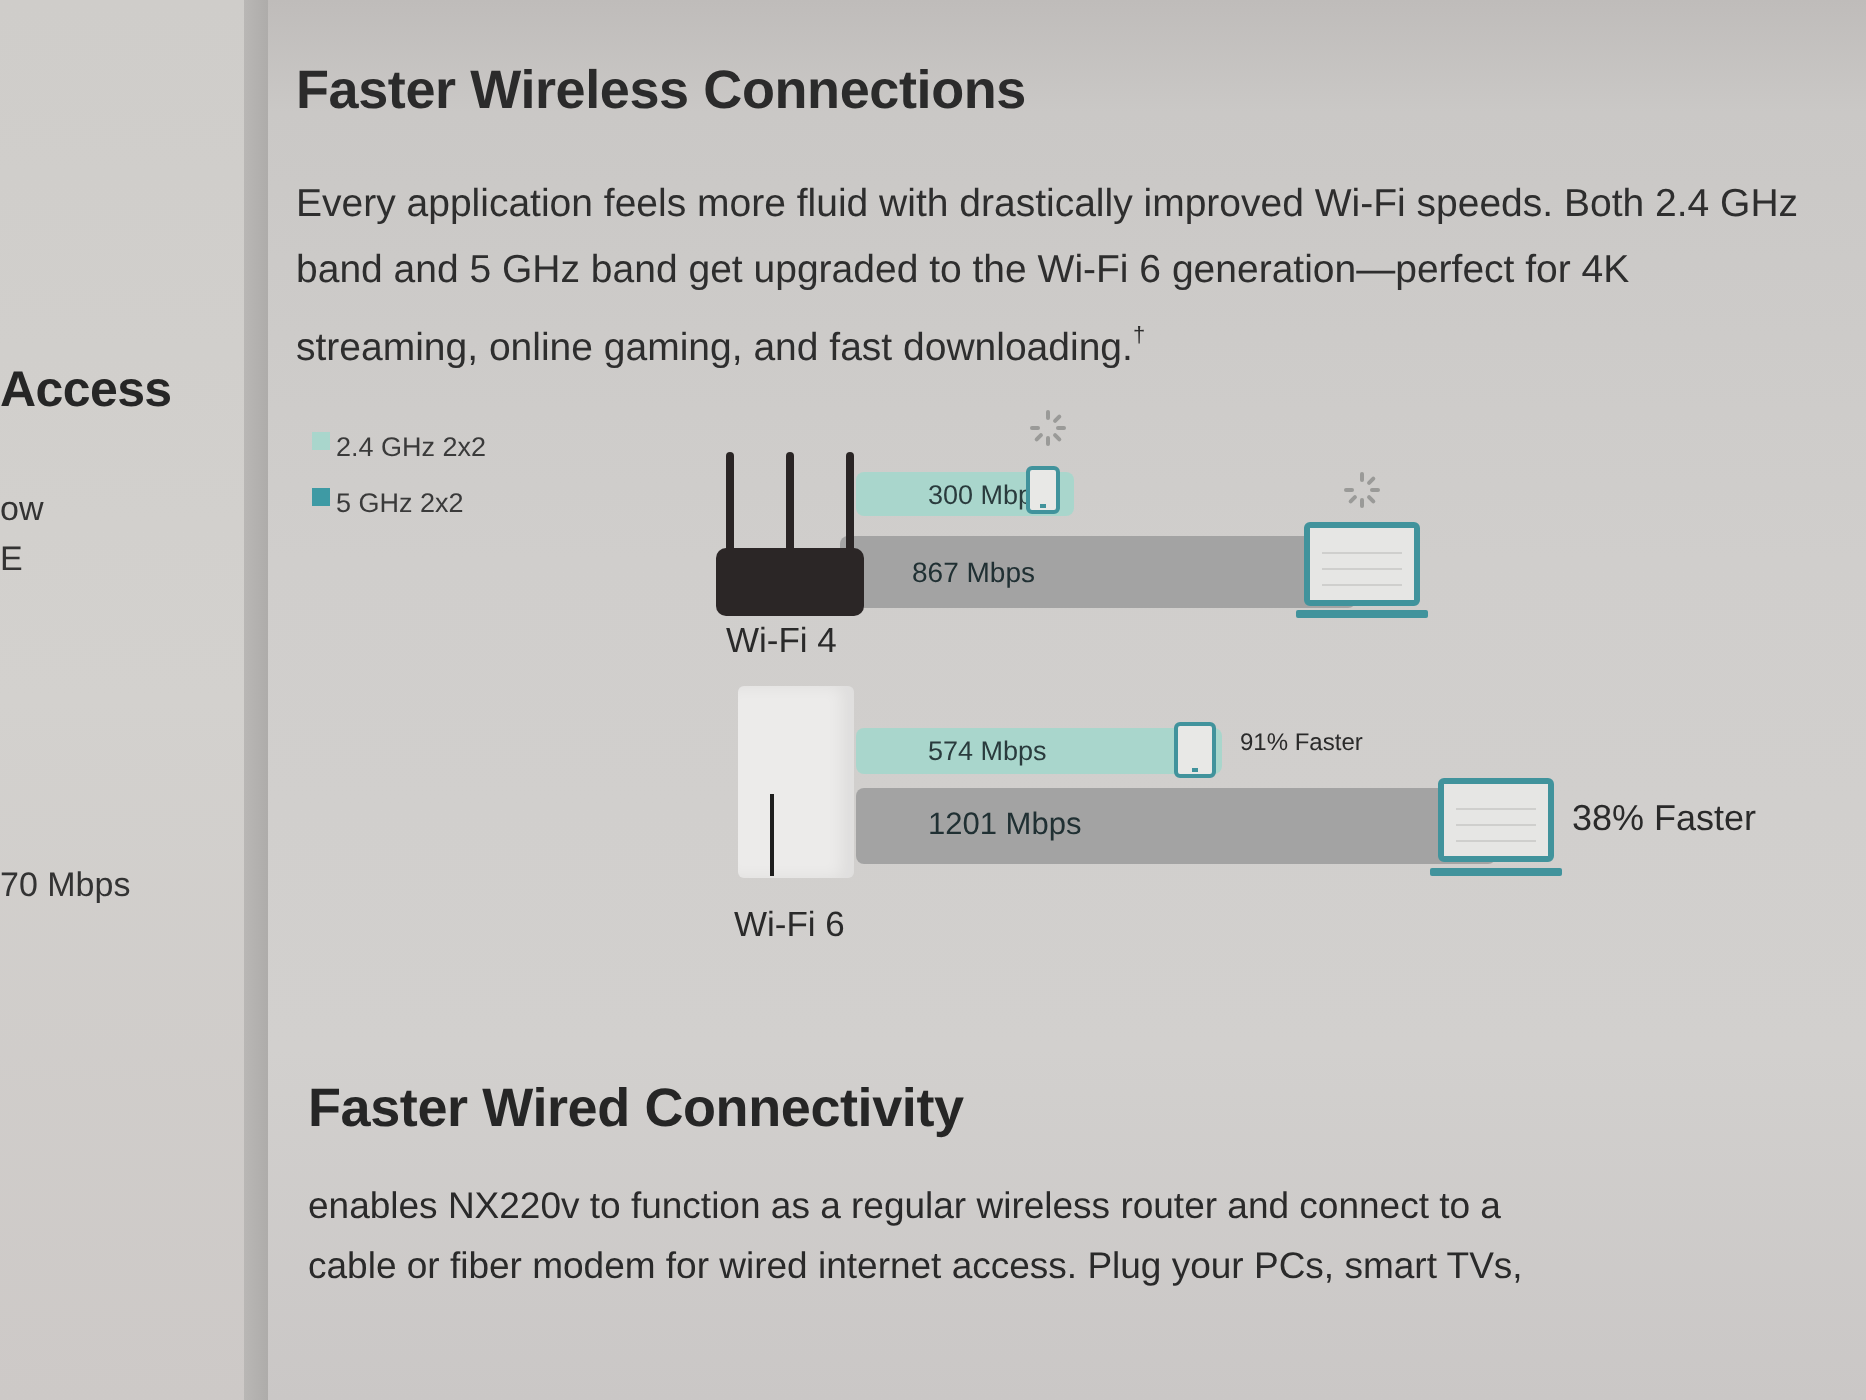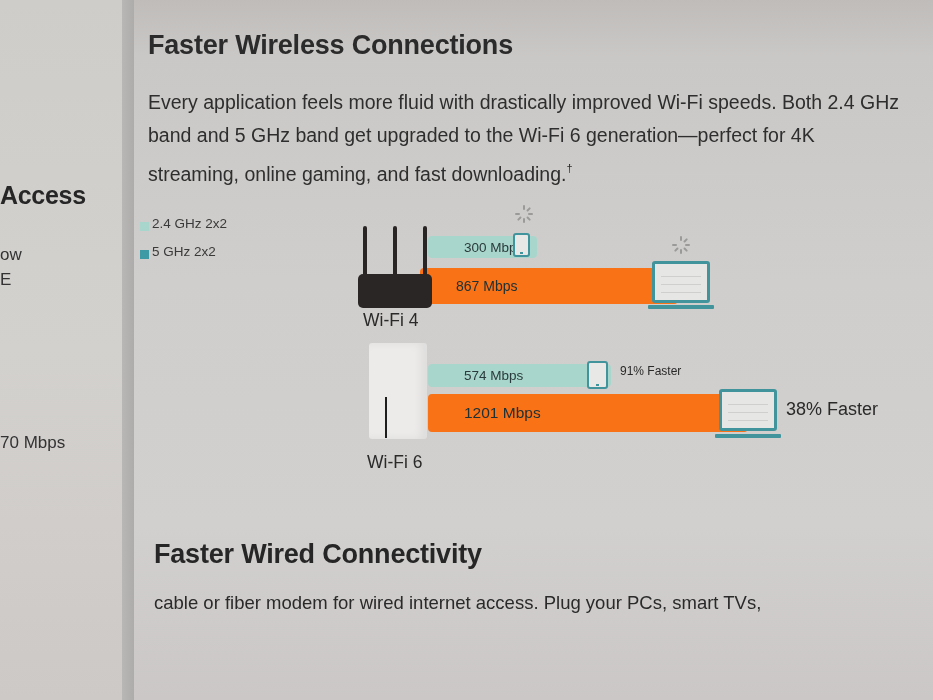--- a/index.html
+++ b/index.html
@@ -19,25 +19,25 @@
     }
     .main-panel {
       position: absolute; left: 134px; top: 0; width: 799px; height: 700px;
       background: linear-gradient(180deg, #bfbcba 0%, #cac8c6 8%, #d0cecc 40%, #d2d0ce 75%, #cac7c6 100%);
     }
     .left-heading { position: absolute; left: 0; top: 181px; font-size: 25px; font-weight: bold; color: #262626; letter-spacing: -0.3px; }
     .left-line { position: absolute; left: 0; font-size: 17px; color: #333; }
     .h1 { position: absolute; left: 148px; top: 30px; font-size: 27px; font-weight: bold; color: #2b2b2b; letter-spacing: -0.2px; text-align: right; }
     .para { position: absolute; left: 148px; top: 86px; width: 760px; font-size: 19.5px; line-height: 33px; color: #2e2e2e; }
     .para sup { font-size: 11px; vertical-align: 9px; }
-    .legend-item { position: absolute; left: 140px; font-size: 13.5px; color: #3a3a3a; display: flex; align-items: flex-end; gap: 3px; }
+    .legend-item { position: absolute; left: 156px; font-size: 13.5px; color: #3a3a3a; display: flex; align-items: flex-start; gap: 3px; }
     .swatch { display: inline-block; width: 9px; height: 9px; }
     .bar { position: absolute; border-radius: 4px; display: flex; align-items: center; justify-content: flex-start; font-size: 14px; color: #2a3b3d; padding-left: 36px; }
     .bar.light { background: #a9d6cc; }
-    .bar.dark { background: #f97316; color: #203033; }
+    .bar.dark { background: #a3a3a3; color: #203033; }
     .router5 { position: absolute; left: 358px; top: 226px; width: 74px; height: 80px; }
     .router5 .antenna { position: absolute; top: 0; width: 4px; height: 50px; background: #2a2525; border-radius: 2px 2px 0 0; }
     .router5 .body { position: absolute; left: 0; top: 48px; width: 74px; height: 34px; background: #2b2626; border-radius: 5px; }
     .router6 { position: absolute; left: 369px; top: 343px; width: 58px; height: 96px; background: #ecebea; border-radius: 3px; box-shadow: inset -6px 0 8px rgba(0,0,0,0.06); }
     .router6 .led { position: absolute; left: 16px; top: 54px; width: 2px; height: 41px; background: #1e1e1e; }
     .device-label { position: absolute; font-size: 17.5px; color: #2a2a2a; }
     .tablet { position: absolute; width: 17px; height: 24px; border: 2px solid #41939c; border-radius: 3px; background: #e8e8e6; box-sizing: border-box; }
     .tablet::after { content: ""; position: absolute; left: 50%; bottom: 1px; width: 3px; height: 2px; margin-left: -1.5px; background: #41939c; }
     .laptop { position: absolute; }
     .laptop .screen { position: absolute; left: 4px; top: 0; border: 3px solid #41939c; border-radius: 3px; background: #e6e6e4; box-sizing: border-box; }
@@ -135,14 +135,15 @@
     <div class="ln" style="top:12px;"></div>
       <div class="ln" style="top:20px;"></div>
       <div class="ln" style="top:28px;"></div>
   </div>
   <div class="base" style="top:45px; width:66px;"></div>
 </div>
 <div class="faster" style="left:786px; top:399px; font-size:18px;">38% Faster</div>
 
 <div class="h2">Faster Wired Connectivity</div>
 <div class="para2">
+  <div>enables NX220v to function as a regular wireless router and connect to a</div>
   <div>cable or fiber modem for wired internet access. Plug your PCs, smart TVs,</div>
 </div>
 
 </body></html>

